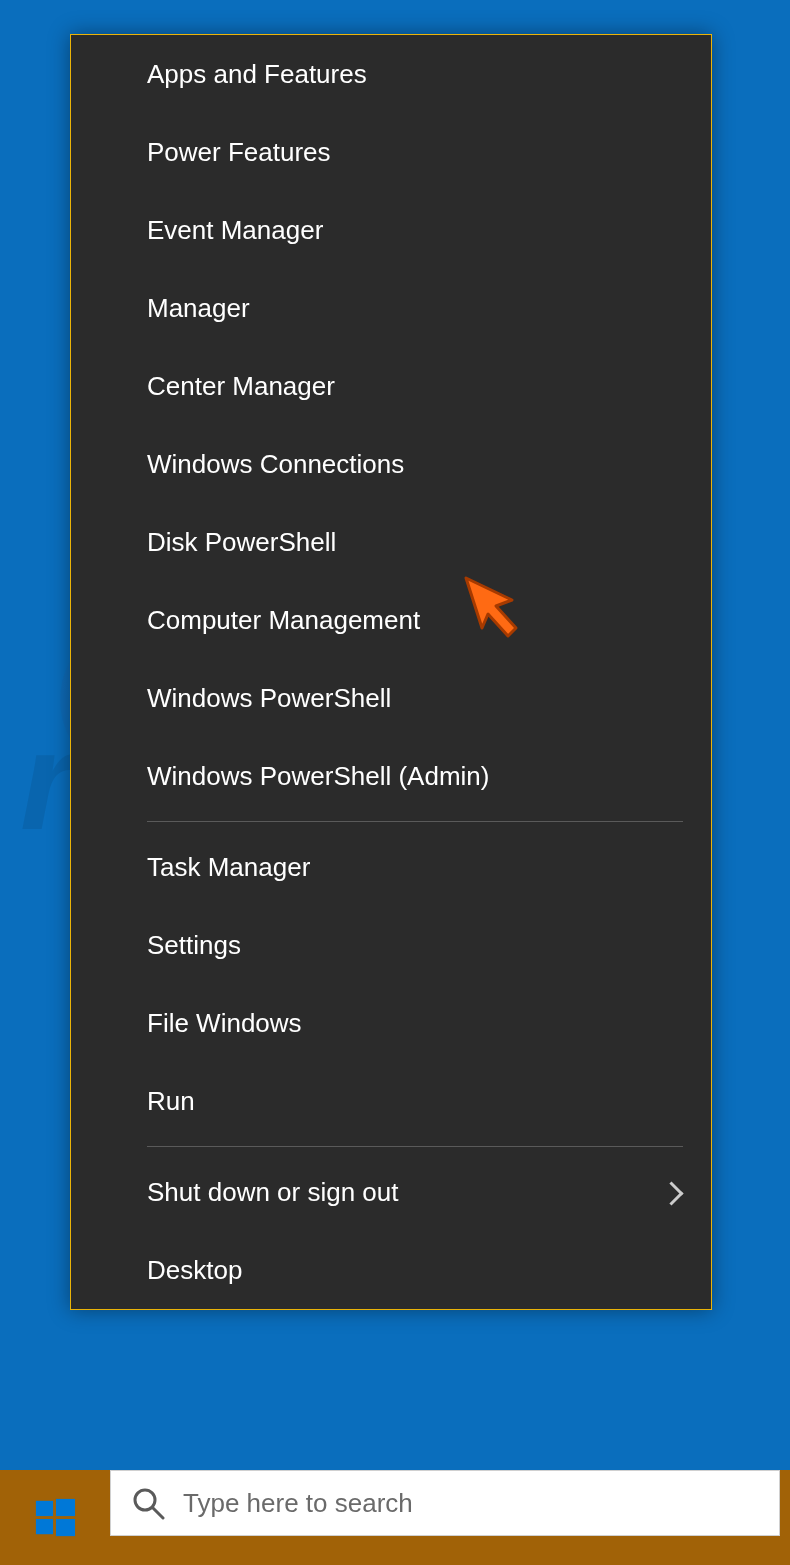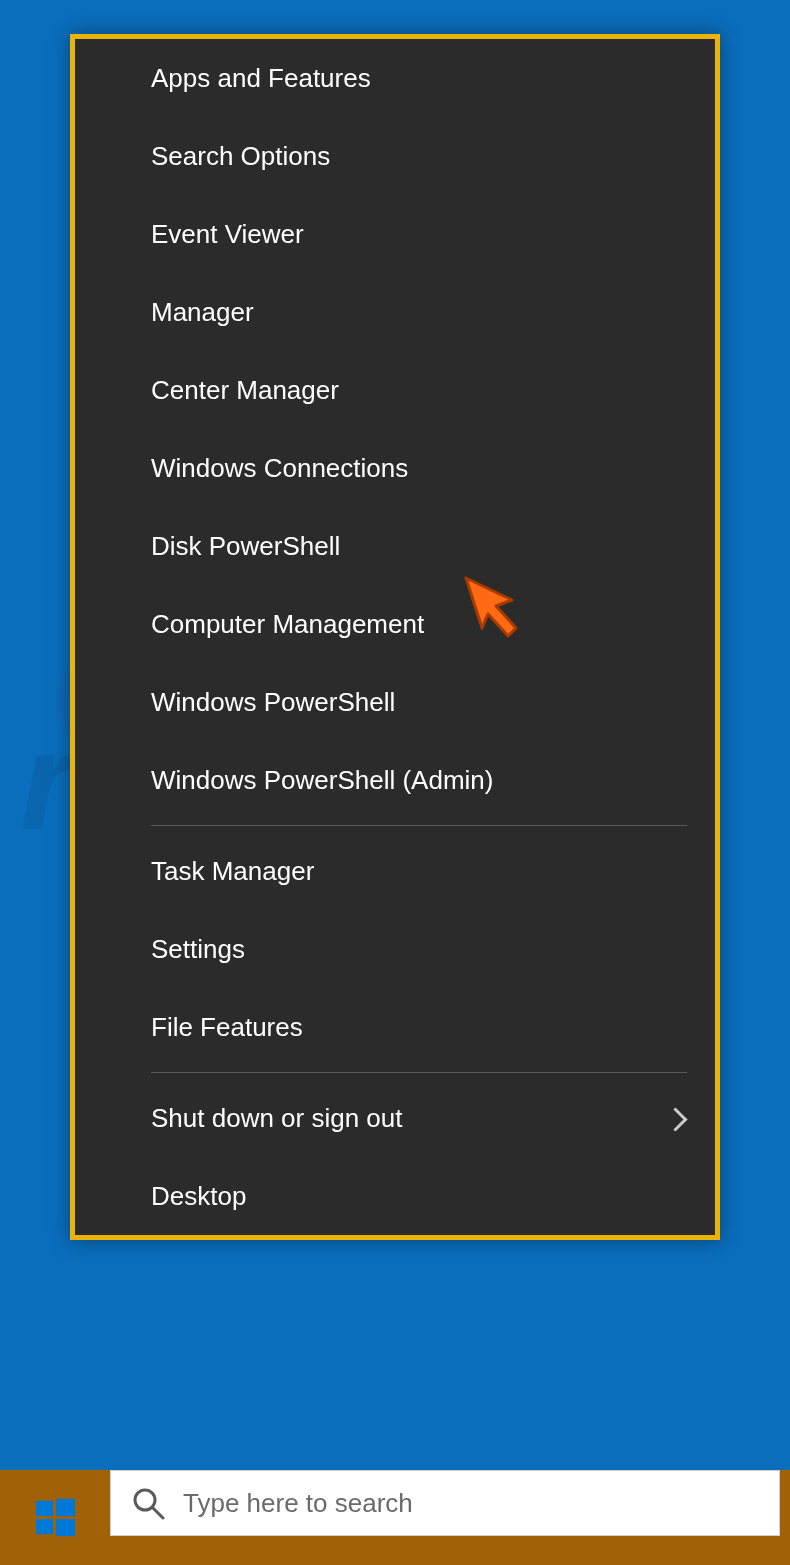--- a/index.html
+++ b/index.html
@@ -81,21 +81,21 @@
     font-size: 26px;
   }
 
   
   .winx-menu {
     position: absolute;
     left: 70px;
     top: 34px;
     width: 640px;
     background: #2b2b2b;
-    border: 5px solid #eab308;
+    border: 1px solid #eab308;
     box-shadow: 0 0 20px rgba(0,0,0,.4);
   }
   .menu-item {
     padding: 0 28px 0 76px;
     height: 78px;
     display: flex;
     align-items: center;
     color: #ffffff;
     font-size: 26px;
     font-weight: 400;
@@ -143,24 +143,24 @@
     <div class="wm-circle"></div>
     <div class="wm-text">risk.com</div>
   </div>
 
   <div class="winx-menu" id="winx-menu">
 
   <div class="menu-item">
         <span>Apps and Features</span>
       </div>
       <div class="menu-item">
-        <span>Search Options</span>
-      </div>
-      <div class="menu-item">
-        <span>Event Viewer</span>
+        <span>Power Features</span>
+      </div>
+      <div class="menu-item">
+        <span>Event Manager</span>
       </div>
       <div class="menu-item">
         <span>Manager</span>
       </div>
       <div class="menu-item">
         <span>Center Manager</span>
       </div>
       <div class="menu-item">
         <span>Windows Connections</span>
       </div>
@@ -177,21 +177,24 @@
         <span>Windows PowerShell (Admin)</span>
       </div>
       <div class="menu-sep"></div>
       <div class="menu-item">
         <span>Task Manager</span>
       </div>
       <div class="menu-item">
         <span>Settings</span>
       </div>
       <div class="menu-item">
-        <span>File Features</span>
+        <span>File Windows</span>
+      </div>
+      <div class="menu-item">
+        <span>Run</span>
       </div>
       <div class="menu-sep"></div>
       <div class="menu-item">
         <span>Shut down or sign out</span>
         <div class="chev"></div>
       </div>
       <div class="menu-item">
         <span>Desktop</span>
       </div>
     </div>

